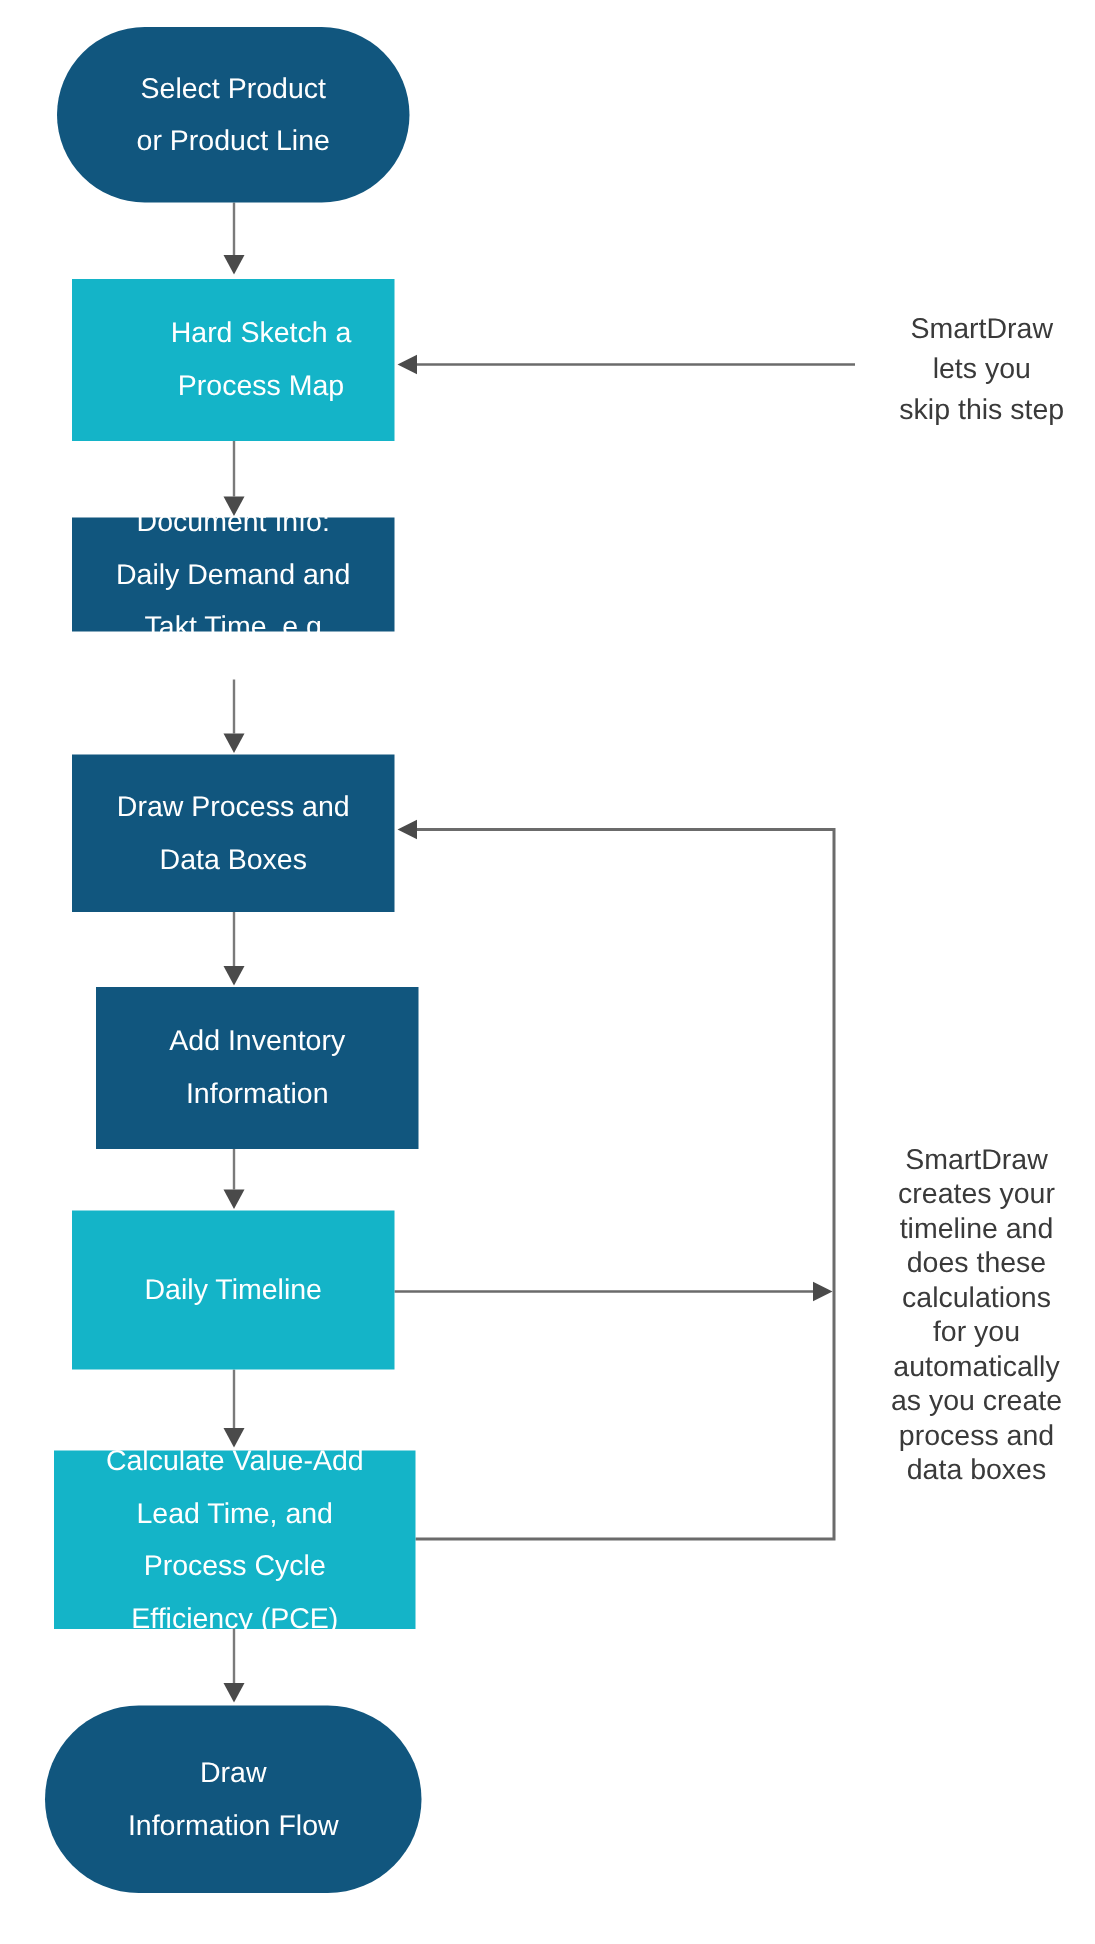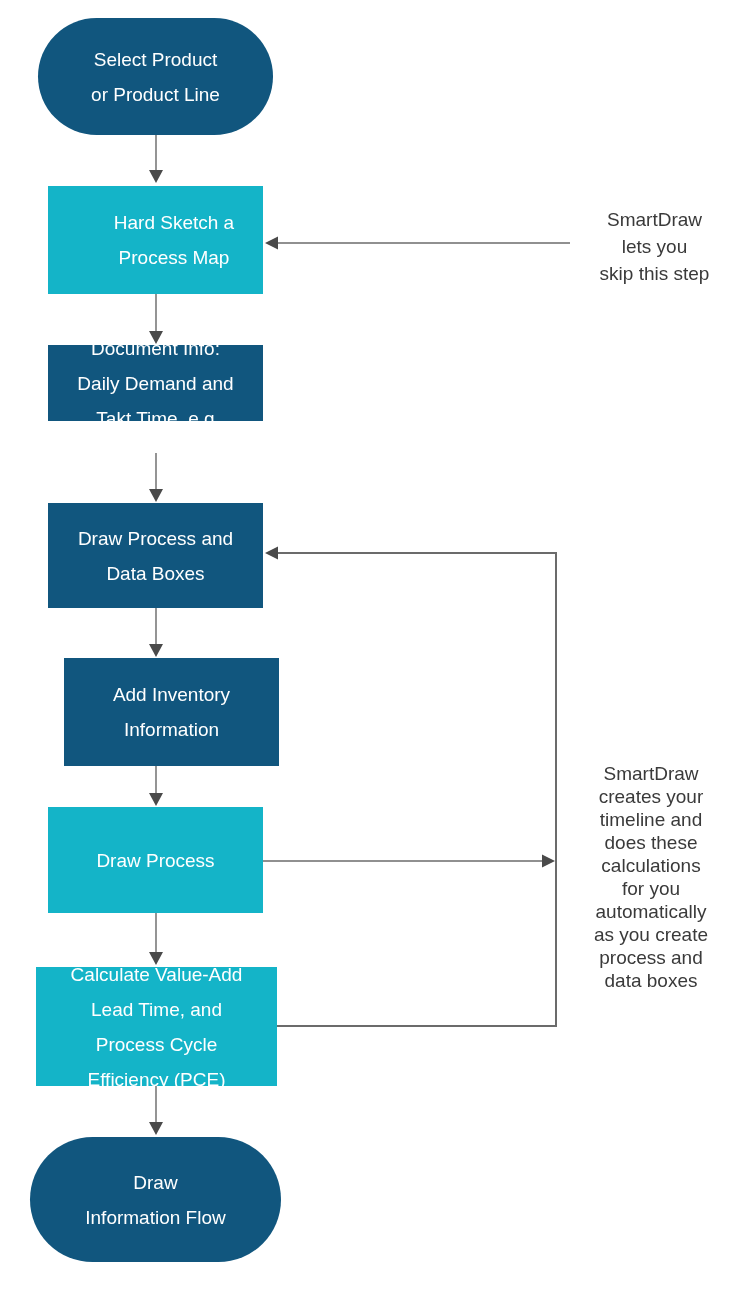--- a/index.html
+++ b/index.html
@@ -103,21 +103,21 @@
 or Product Line</div>
   <div class="node cyan" id="node-sketch">Hard Sketch a
 Process Map</div>
   <div class="node dark" id="node-document">Document Info:
 Daily Demand and
 Takt Time, e.g</div>
   <div class="node dark" id="node-draw-boxes">Draw Process and
 Data Boxes</div>
   <div class="node dark" id="node-inventory">Add Inventory
 Information</div>
-  <div class="node cyan" id="node-timeline">Draw Process</div>
+  <div class="node cyan" id="node-timeline">Daily Timeline</div>
   <div class="node dark" id="node-info-flow">Draw
 Information Flow</div>
   <div class="node cyan" id="node-calculate">Calculate Value-Add
 Lead Time, and
 Process Cycle
 Efficiency (PCE)</div>
 
   <div class="note" id="note-skip">SmartDraw
 lets you
 skip this step</div>

